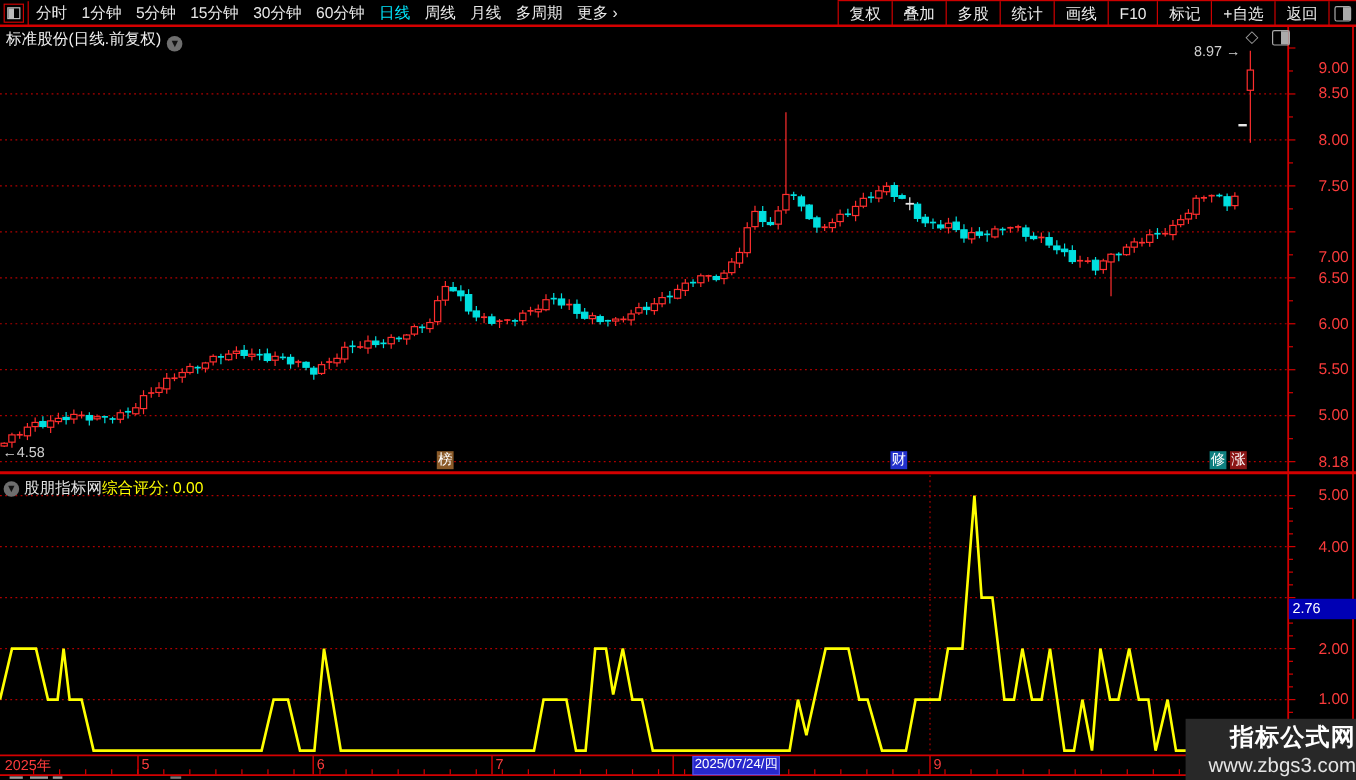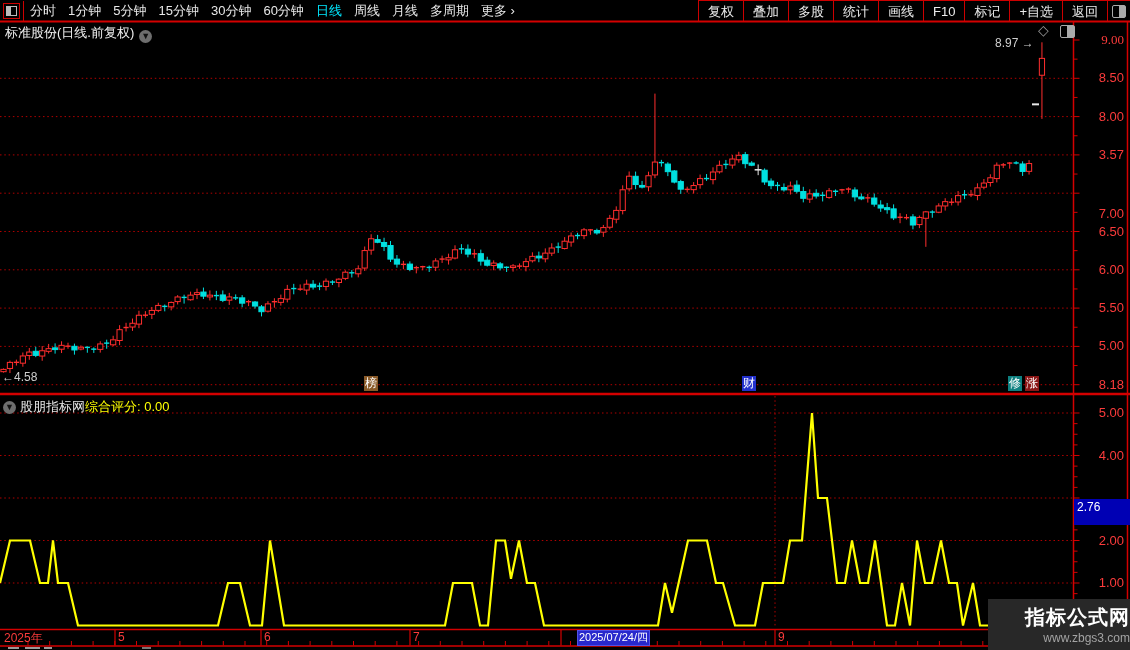--- a/index.html
+++ b/index.html
@@ -37,32 +37,32 @@
          color:#fff;padding:0 1px;z-index:4;}
   
   #icon-diamond{left:1038px;top:22px;color:#999;font-size:14px;z-index:4;}
   #icon-split{left:1060px;top:25px;width:13px;height:11px;border:1px solid #aaa;border-radius:2px;
               background:linear-gradient(90deg,transparent 50%,#aaa 50%);z-index:4;}
   
   #sub-header{left:3px;top:398px;display:flex;align-items:center;z-index:4;}
   #sub-source{color:#e5e5e5;font-size:13px;margin-left:4px;}
   #sub-score{color:#ffff00;font-size:13px;}
   
-  #value-box{left:1074px;top:499px;width:53px;height:26px;background:#0000b4;color:#fff;
+  #value-box{left:1074px;top:499px;width:53px;height:17px;background:#0000b4;color:#fff;
              font-size:12px;line-height:17px;padding-left:3px;z-index:5;}
   
   #year-label{left:4px;top:630px;color:#fb3b3b;font-size:12px;z-index:4;}
   .month-label{position:absolute;top:630px;color:#fb3b3b;font-size:12px;z-index:4;}
   #date-box{left:577px;top:630px;width:71px;height:14px;background:#2828cc;border:1px solid #5050e8;
             color:#fff;font-size:11px;line-height:13px;text-align:center;z-index:5;}
   
   #watermark{left:988px;top:599px;width:142px;height:51px;background:#282828;z-index:9;
              display:flex;flex-direction:column;align-items:flex-end;justify-content:center;}
   #watermark .w1{color:#fff;font-size:20px;font-weight:bold;letter-spacing:1px;}
-  #watermark .w2{color:#a3a3a3;font-size:12px;}
+  #watermark .w2{color:#e5e5e5;font-size:17px;}
   
   .clip-bit{position:absolute;top:647px;height:2px;background:#9a9a9a;z-index:2;}
   svg{position:absolute;left:0;top:0;z-index:1;}
 </style>
 </head>
 <body>
 
 <svg id="chart-svg" width="1130" height="650" viewBox="0 0 1130 650">
     <line x1="0" y1="384.7" x2="1073.5" y2="384.7" stroke="#b00000" stroke-width="1" stroke-dasharray="1.5,2.8"></line>
     <line x1="0" y1="346.4" x2="1073.5" y2="346.4" stroke="#b00000" stroke-width="1" stroke-dasharray="1.5,2.8"></line>
@@ -573,24 +573,24 @@
 
 <div class="clip-bit" style="left:8px;width:11px;"></div>
 <div class="clip-bit" style="left:25px;width:15px;"></div>
 <div class="clip-bit" style="left:44px;width:8px;"></div>
 <div class="clip-bit" style="left:142px;width:9px;background:#777;"></div>
 
 <div class="badge" style="left: 364px; background: rgb(138, 90, 40);">榜</div>
 <div class="badge" style="left: 742px; background: rgb(34, 48, 204);">财</div>
 <div class="badge" style="left: 1008px; background: rgb(14, 128, 128);">修</div>
 <div class="badge" style="left: 1025px; background: rgb(139, 22, 22);">涨</div>
-<div class="ax-label" style="top: 32px; font-family: Liberation Serif, serif;">9.00</div>
+<div class="ax-label" style="top: 49px;">9.00</div>
 <div class="ax-label" style="top: 70.3px;">8.50</div>
 <div class="ax-label" style="top: 108.6px;">8.00</div>
-<div class="ax-label" style="top: 146.9px;">3.57</div>
+<div class="ax-label" style="top: 146.9px;">7.50</div>
 <div class="ax-label" style="top: 189px; margin-top: 17px;">7.00</div>
 <div class="ax-label" style="top: 223.5px;">6.50</div>
 <div class="ax-label" style="top: 261.8px;">6.00</div>
 <div class="ax-label" style="top: 300.1px;">5.50</div>
 <div class="ax-label" style="top: 338.4px;">5.00</div>
 <div class="ax-label" style="top: 376.7px;">8.18</div>
 <div class="ax-label" style="top: 405px;">5.00</div>
 <div class="ax-label" style="top: 447.5px;">4.00</div>
 <div class="ax-label" style="top: 532.5px;">2.00</div>
 <div class="ax-label" style="top: 575px;">1.00</div>

